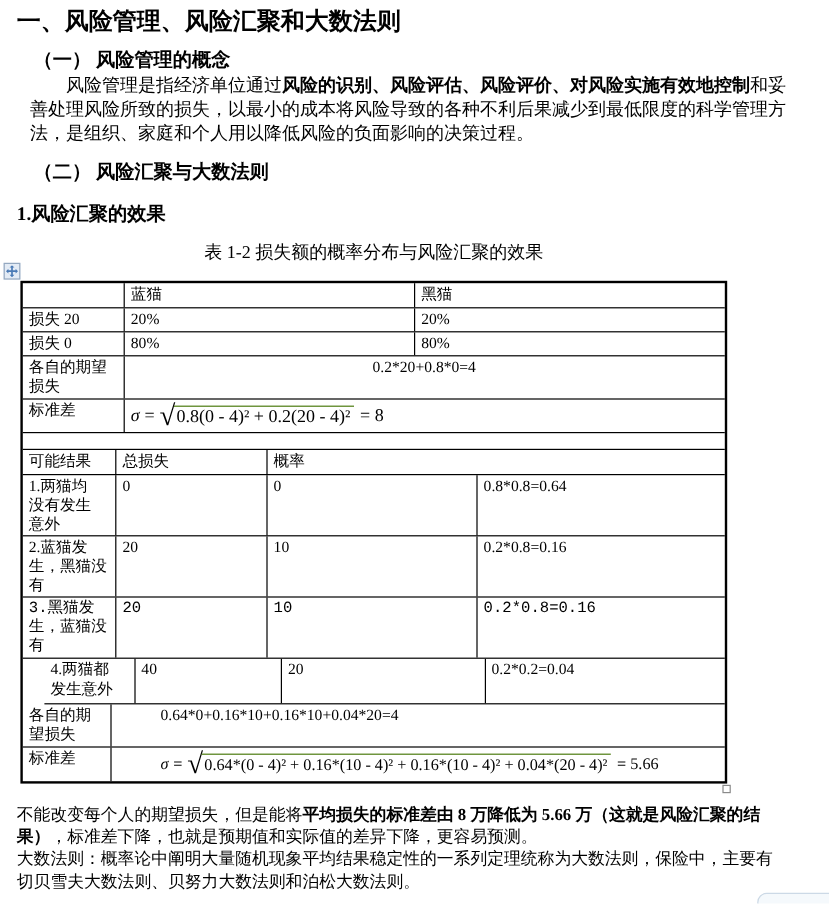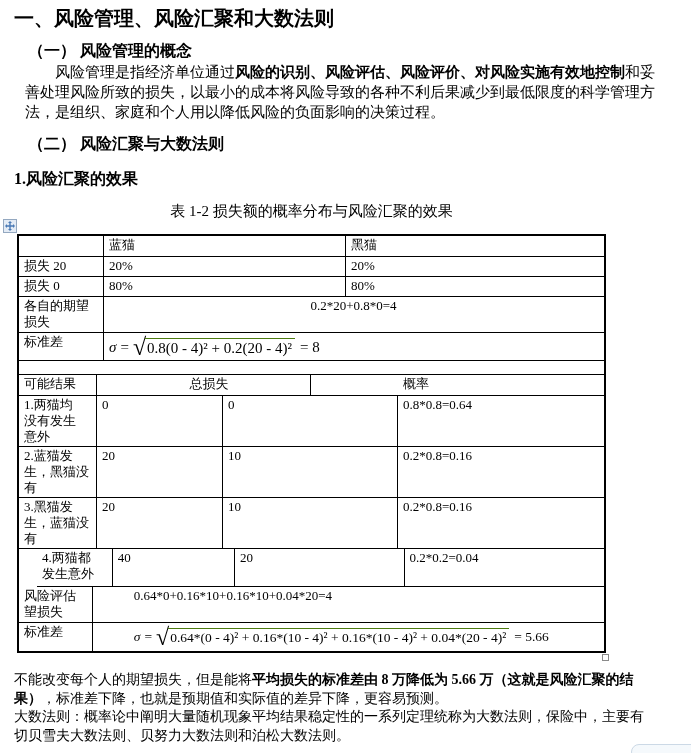--- a/index.html
+++ b/index.html
@@ -12,21 +12,21 @@
   .h2 { font-size:16px; font-weight:bold; padding-left:28px; margin-top:11px; line-height:21px; }
   .para {
     font-size:15px; line-height:20px; margin:1px 0 0 25px; width:630px;
     text-indent:30px;
   }
   .h4 { font-size:16px; font-weight:bold; padding-left:14px; margin-top:14px; line-height:21px; }
   .caption { font-size:15px; margin:12px 0 0 17px; width:589px; text-align:center; line-height:20px; }
 
   .twrap { position:relative; margin:13px 0 0 17px; width:589px; }
   .dtable { width:589px; border:2px solid #000; background:#fff; }
-  .trow { display:flex; border-bottom:1px solid #000; align-items:stretch;justify-content:space-between; }
+  .trow { display:flex; border-bottom:1px solid #000; align-items:stretch; }
   .trow.lastrow { border-bottom:none; }
   .tcell {
     border-right:1px solid #000; padding:1px 6px 1px 5px;
     font-size:13px; line-height:16px; overflow:hidden;
   }
   .tcell.lastcell { border-right:none; }
   
   .p1a { width:85px; } .p1b { width:242px; } .p1c { width:258px; }
   .p1merged { width:500px; }
   
@@ -35,21 +35,21 @@
   
   .r-h1  { min-height:21px; }
   .r-s20 { min-height:20px; }
   .r-s0  { min-height:20px; }
   .r-exp1{ min-height:36px; }
   .r-std1{ min-height:28px; }
   .r-gap { min-height:14px; }
   .r-h2  { min-height:21px; }
   .r-o1  { min-height:50px; }
   .r-o2  { min-height:50px; }
-  .r-o3  { min-height:50px; }
+  .r-o3  { min-height:50px;font-family:Liberation Mono, monospace; }
   .r-o4  { min-height:38px;margin-left:18px; }
   .r-exp2{ min-height:36px; }
   .r-std2{ min-height:28px; }
   .center { text-align:center; }
   .fcell { display:flex; align-items:center; }
   .formula { display:inline-flex; align-items:center; white-space:nowrap; font-size:15px; }
   .formula.small { font-size:13.5px; }
   .formula i { font-family:"Liberation Serif","DejaVu Serif",serif; }
   .formula .eq { margin:0 4px; }
   .formula .res { margin-left:5px; }
@@ -184,21 +184,21 @@
         <div>4.两猫都</div>
         <div>发生意外</div>
       </div>
       <div class="tcell p2b">40</div>
       <div class="tcell p2c">20</div>
       <div class="tcell p2d lastcell">0.2*0.2=0.04</div>
     </div>
 
     <div class="trow r-exp2">
       <div class="tcell p2a">
-        <div>风险评估</div>
+        <div>各自的期</div>
         <div>望损失</div>
       </div>
       <div class="tcell p2merged lastcell">0.64*0+0.16*10+0.16*10+0.04*20=4</div>
     </div>
 
     <div class="trow r-std2 lastrow">
       <div class="tcell p2a">标准差</div>
       <div class="tcell p2merged lastcell fcell">
         <span class="formula small">
             <i>σ</i>

